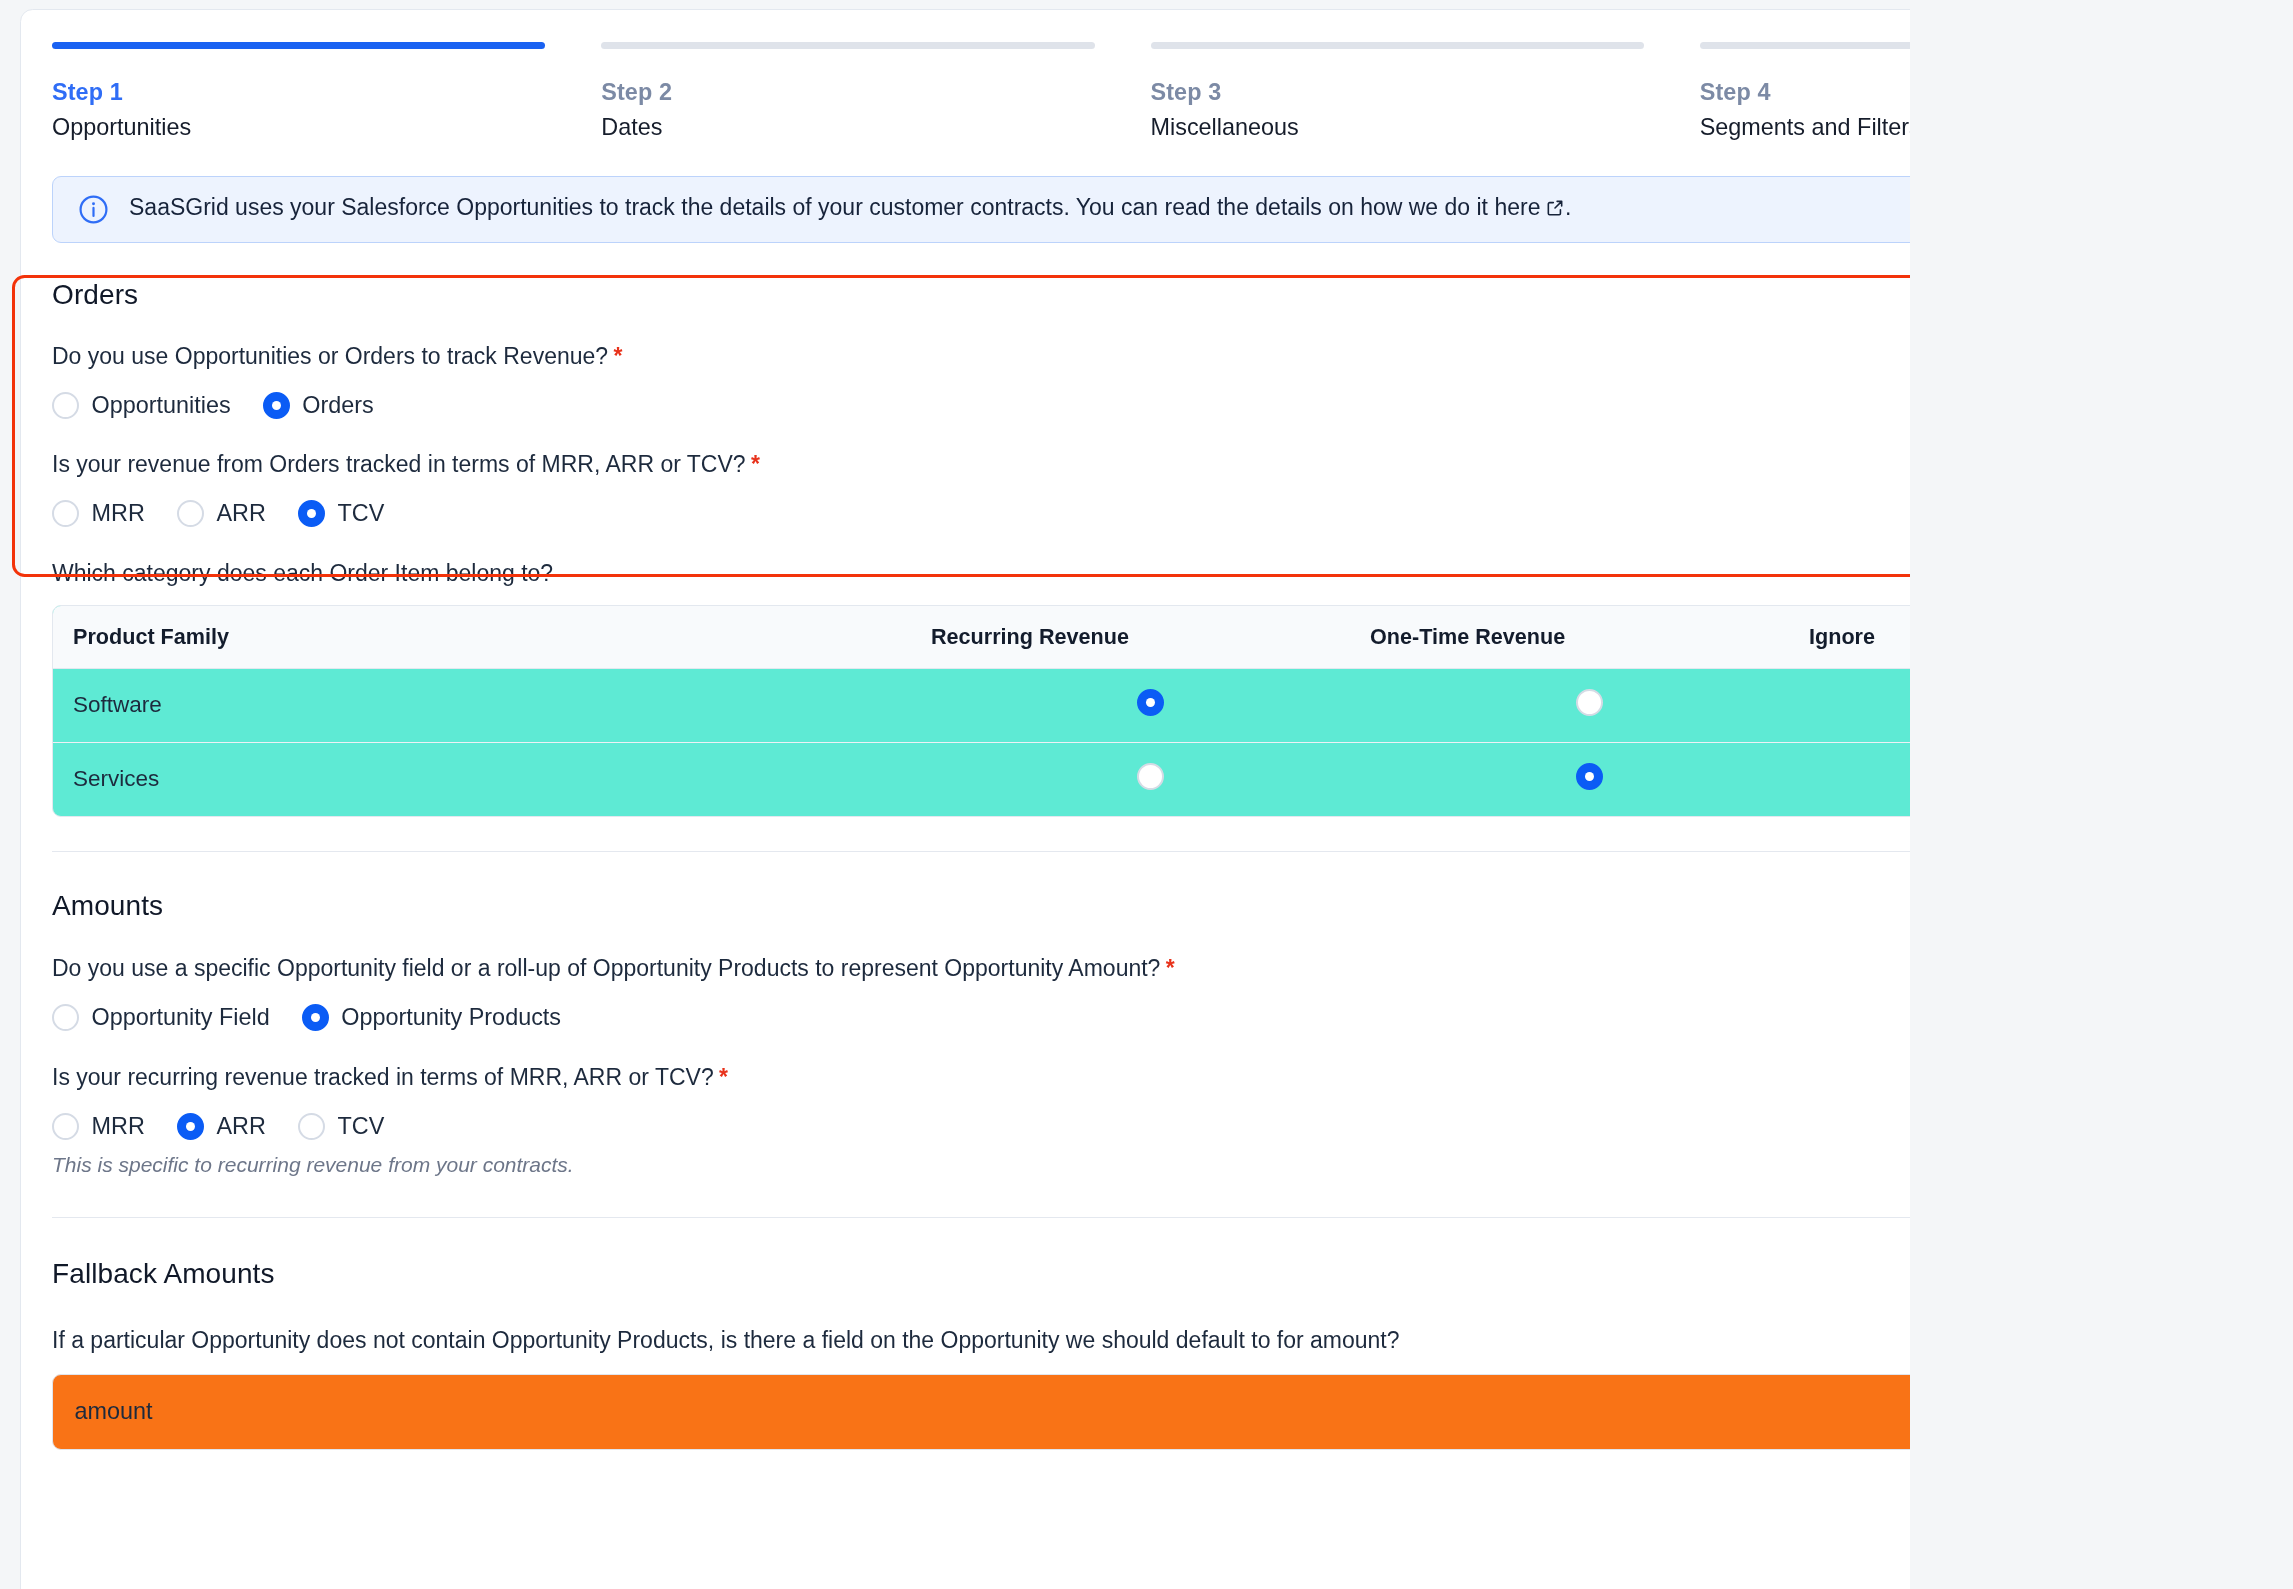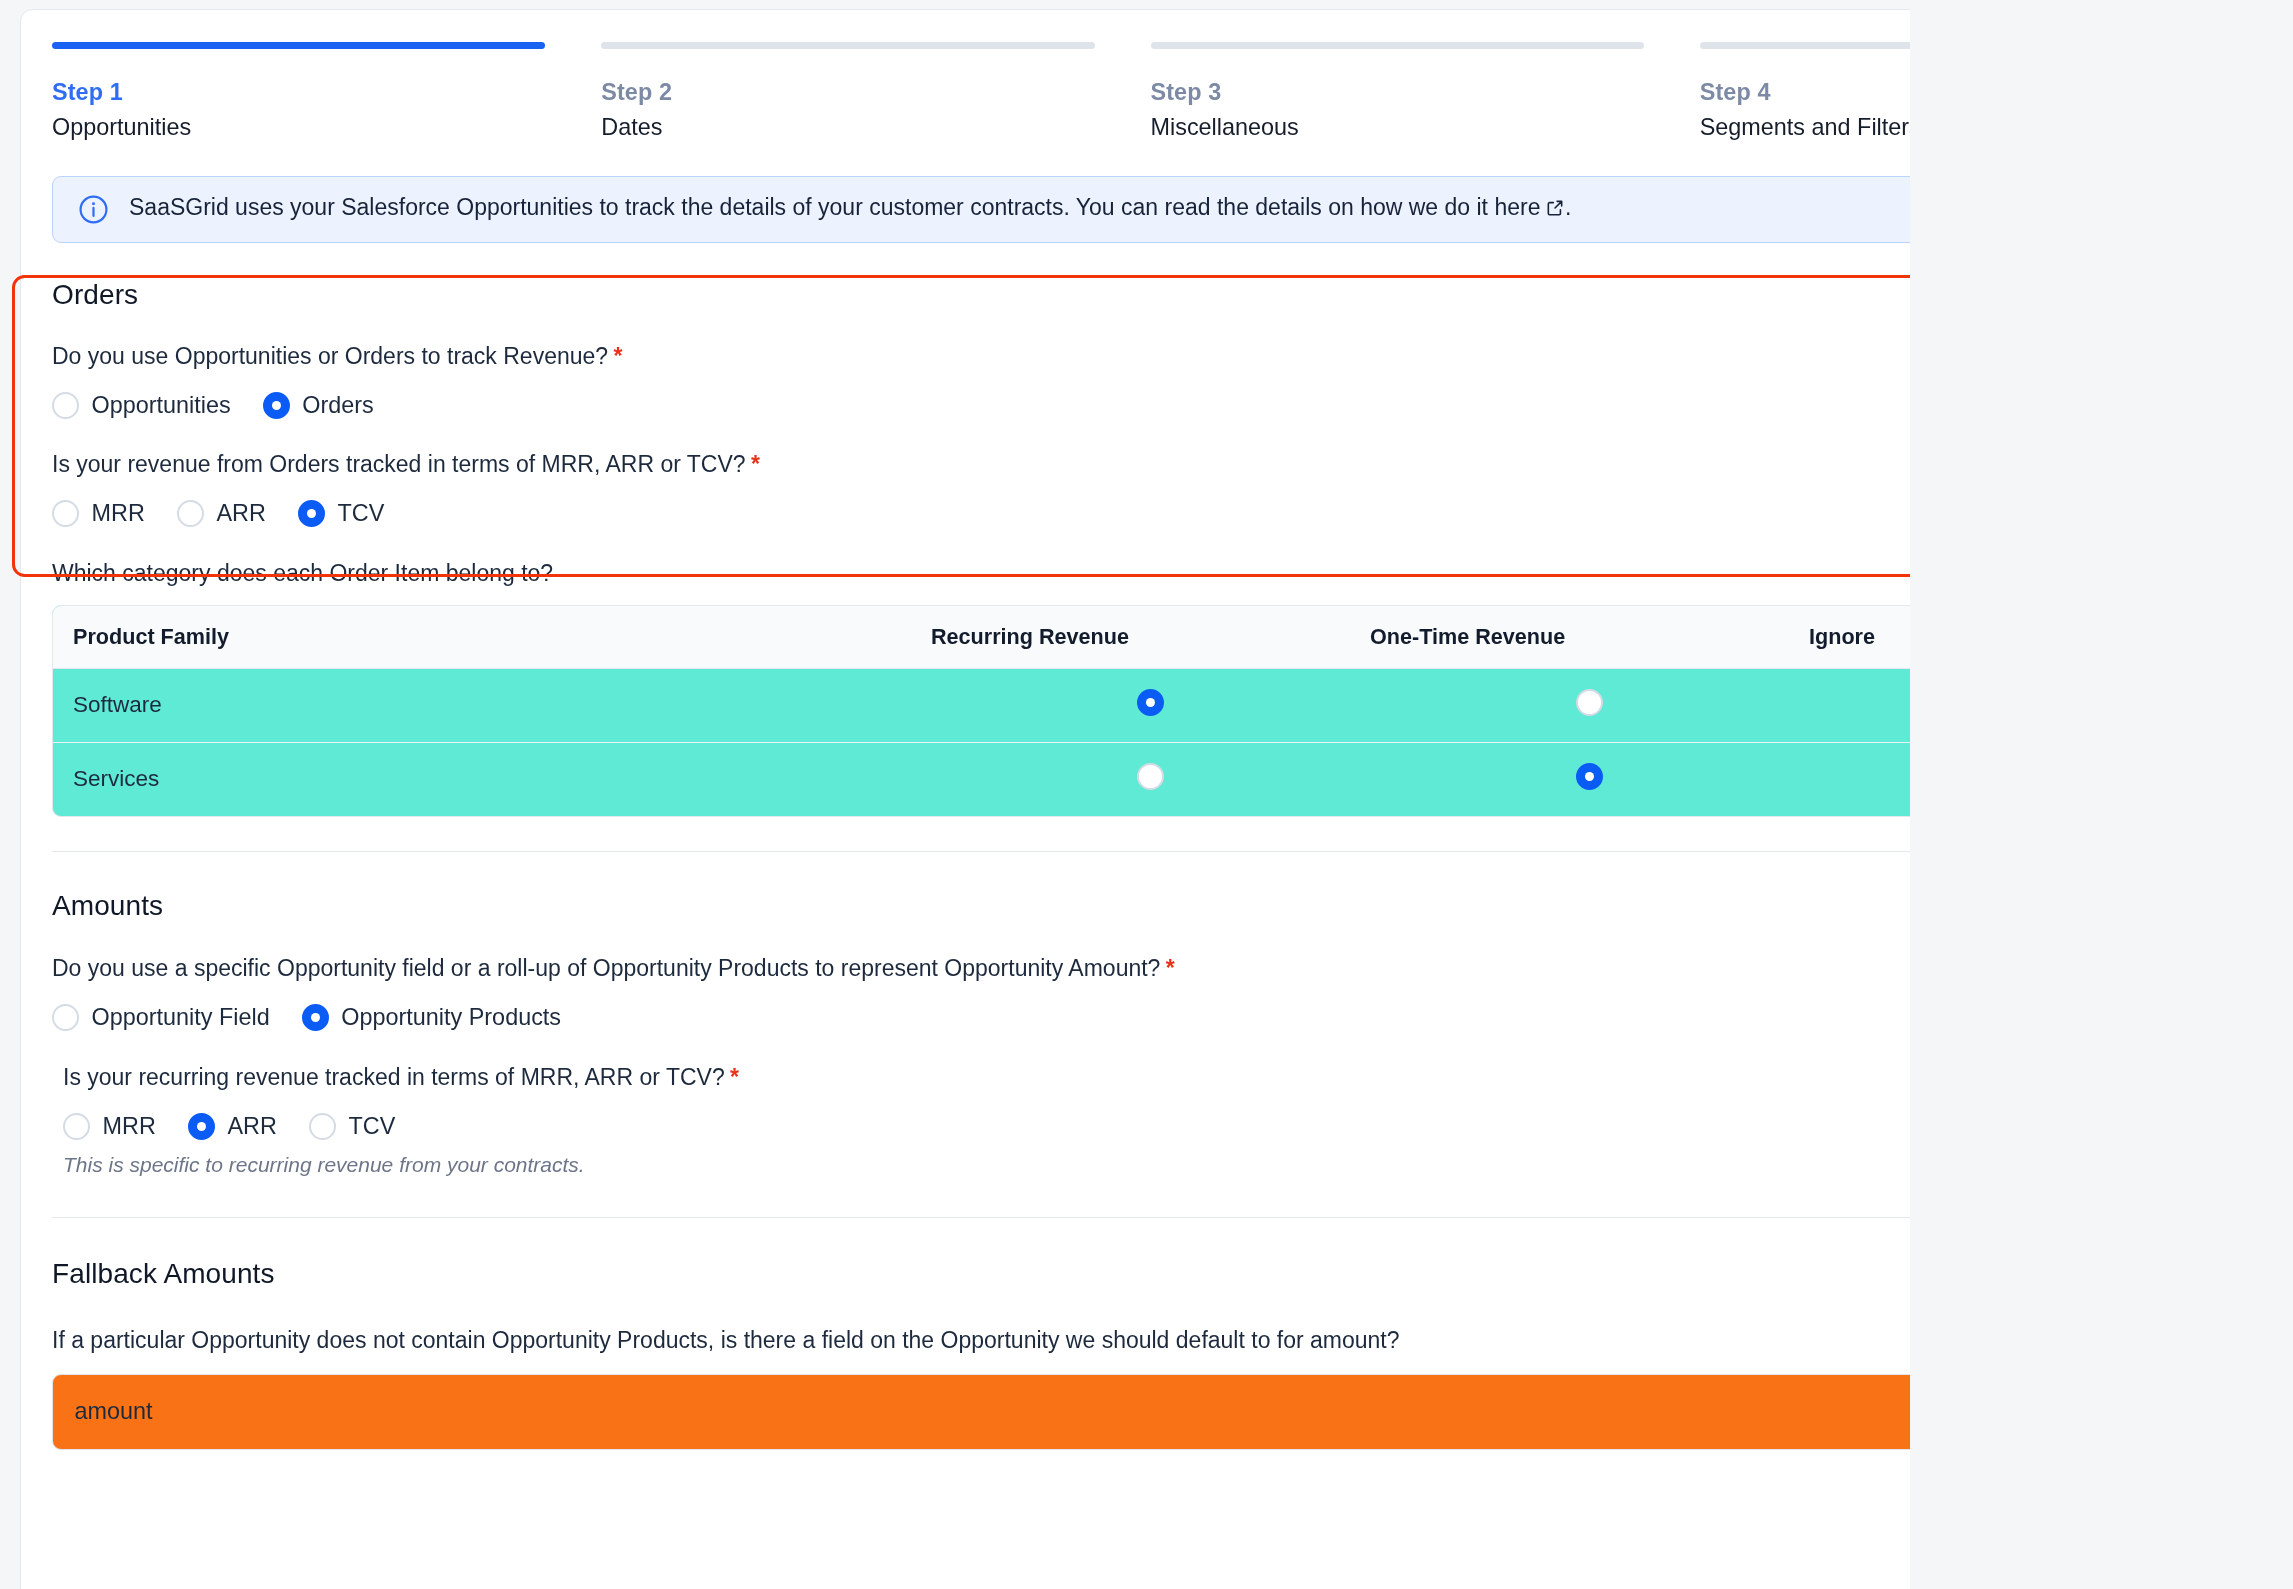--- a/index.html
+++ b/index.html
@@ -351,21 +351,21 @@
             <span class="rb"></span>
             <span class="rb-label">Opportunity Field</span>
           </label>
           <label class="radio-opt">
             <span class="rb on"></span>
             <span class="rb-label">Opportunity Products</span>
           </label>
         </div>
       </div>
 
-      <div style="margin-top:32px;margin-left:11px;">
+      <div style="margin-top:32px;">
         <div class="q-label"><span>Is your recurring revenue tracked in terms of MRR, ARR or TCV?</span><span class="req">*</span></div>
         <div class="radio-row">
           <label class="radio-opt">
             <span class="rb"></span>
             <span class="rb-label">MRR</span>
           </label>
           <label class="radio-opt">
             <span class="rb on"></span>
             <span class="rb-label">ARR</span>
           </label>

